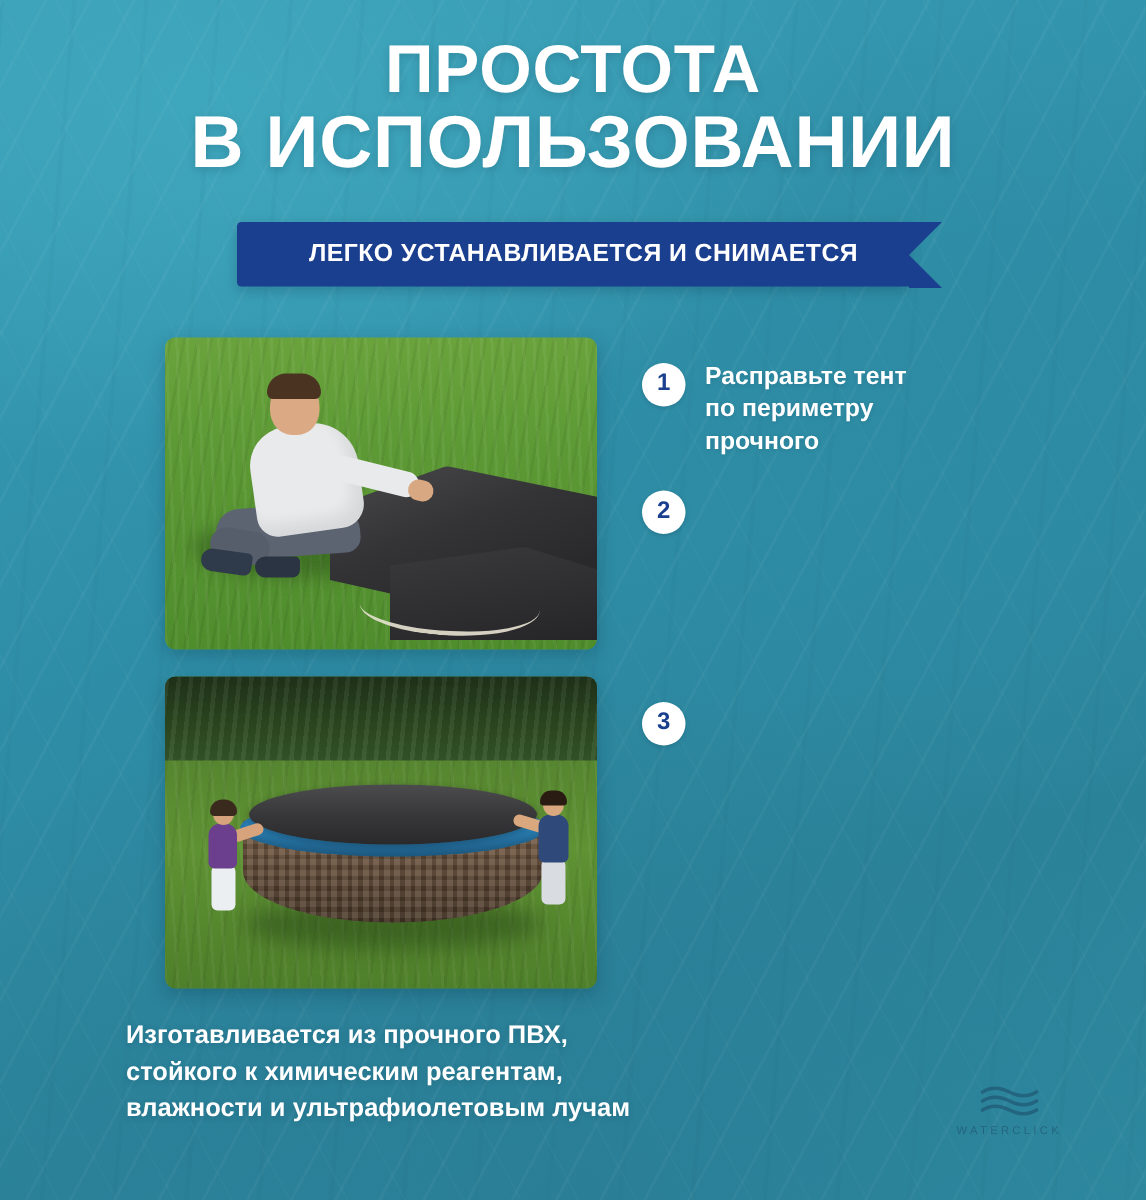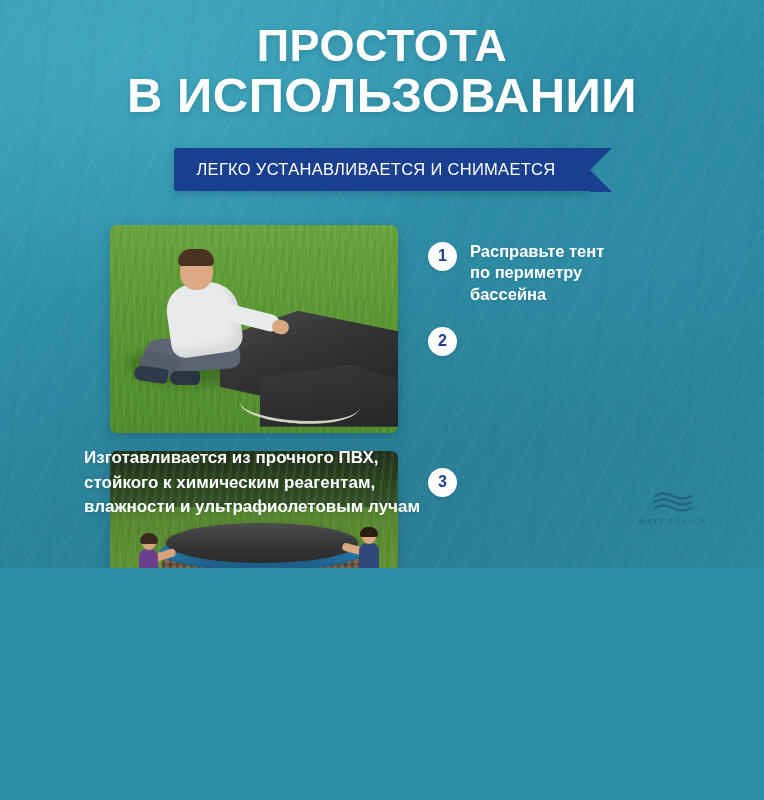--- a/index.html
+++ b/index.html
@@ -9,21 +9,21 @@
   body {
     width: 764px;
     height: 800px;
     overflow: hidden;
     font-family: "Liberation Sans", sans-serif;
     background: #2f8fa8;
   }
   .page {
     position: relative;
     width: 764px;
-    height: 568px;
+    height: 800px;
     background:
       radial-gradient(ellipse 700px 420px at 18% 8%, #3fa7bd 0%, rgba(63,167,189,0) 60%),
       radial-gradient(ellipse 600px 400px at 85% 35%, #2d8ba3 0%, rgba(45,139,163,0) 65%),
       radial-gradient(ellipse 800px 500px at 50% 100%, #2a7f97 0%, rgba(42,127,151,0) 70%),
       linear-gradient(160deg, #3a9fb6 0%, #2f8fa8 40%, #2a8299 75%, #2e8ca2 100%);
     overflow: hidden;
   }
   
   .page::before {
     content: "";
@@ -62,23 +62,23 @@
   .ribbon-wrap {
     display: flex;
     justify-content: center;
     margin-top: 26px;
   }
   .ribbon {
     position: relative;
     background: #1b3f8f;
     color: #ffffff;
     font-size: 16.5px;
-    font-weight: normal;
+    font-weight: bold;
     letter-spacing: 0.3px;
-    padding: 12px 34px 12px 22px;
+    padding: 12px 34px 12px 48px;
     border-radius: 3px 0 0 3px;
     box-shadow: 0 3px 8px rgba(0,30,60,0.22);
   }
   .ribbon::after {
     content: "";
     position: absolute;
     top: 0;
     right: -22px;
     width: 0;
     height: 0;
@@ -435,21 +435,21 @@
         <div class="arm"></div>
         <div class="hand"></div>
         <div class="head"></div>
         <div class="hair"></div>
       </div>
       <div class="steps">
         <div class="step">
           <div class="badge">1</div>
           <div class="step-text">Расправьте тент
 по периметру
-бассейна</div>
+прочного</div>
         </div>
         <div class="step">
           <div class="badge">2</div>
         </div>
       </div>
     </div>
 
     <div class="block second">
       <div class="photo ph2">
         <div class="hedge"></div>

